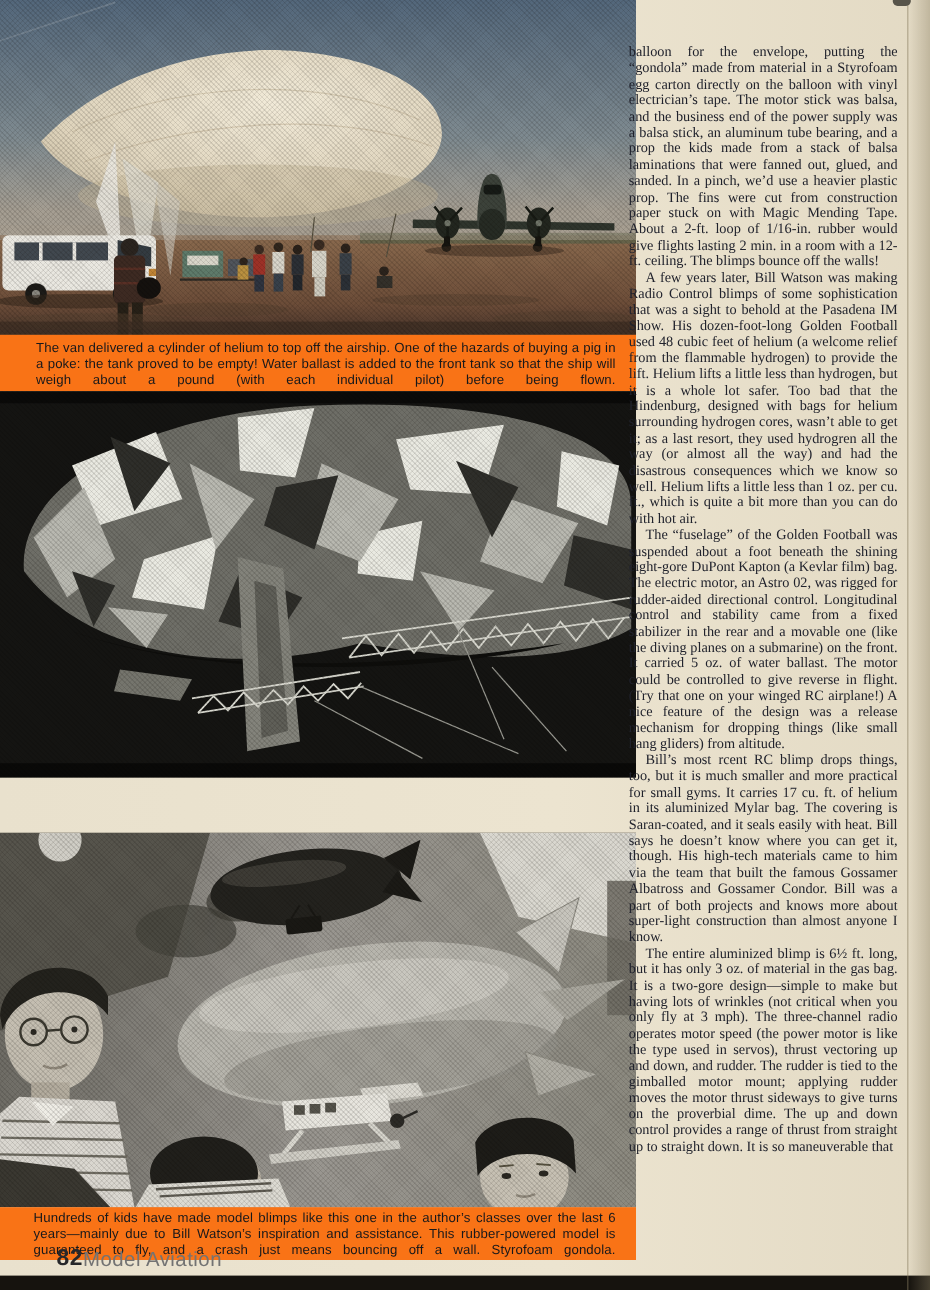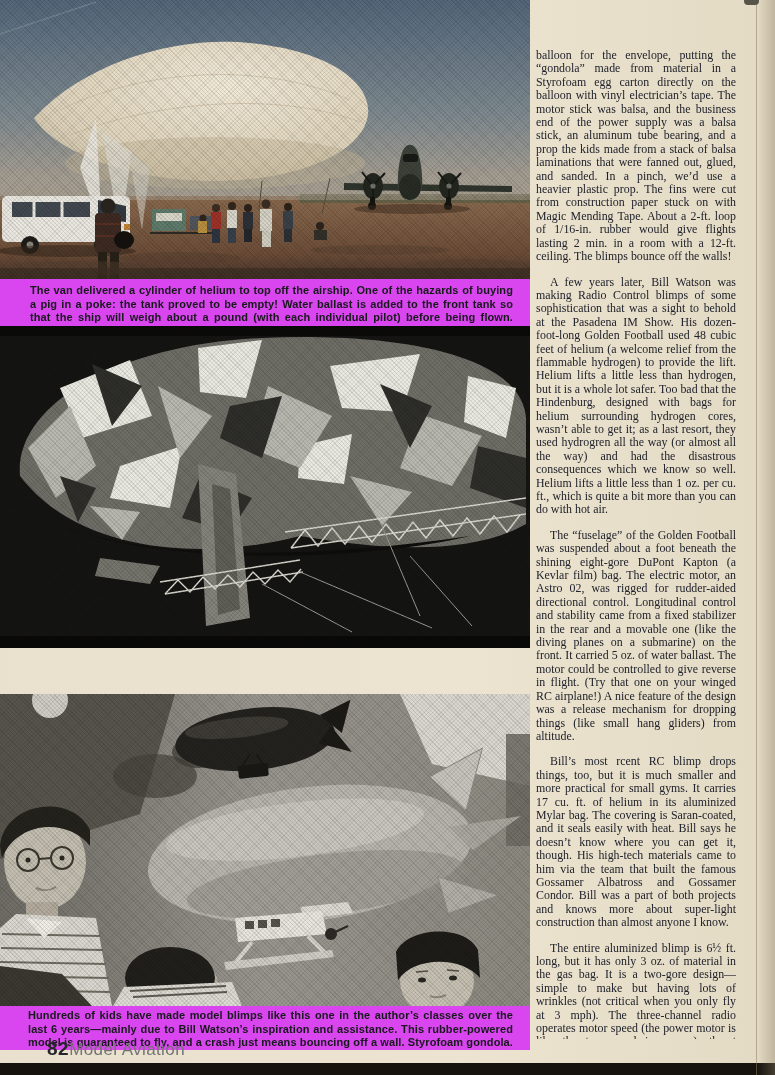--- a/index.html
+++ b/index.html
@@ -14,33 +14,33 @@
   #photo2{top:326px;height:322px}
   #photo3{top:694px;height:312px}
   figure svg{display:block;width:100%;height:100%}
   .halftone{position:absolute;inset:0;pointer-events:none;
     background-image:
       repeating-linear-gradient(45deg, rgba(0,0,0,.10) 0 1px, rgba(0,0,0,0) 1px 3px),
       repeating-linear-gradient(-45deg, rgba(25,12,0,.07) 0 1px, rgba(0,0,0,0) 1px 3px);
   }
   .caption{
     position:absolute;left:0;width:530px;box-sizing:border-box;
-    background:#d946ef;color:#17181b;font-weight:bold;
+    background:#f97316;color:#17181b;font-weight:normal;
     font-size:11px;line-height:13.6px;letter-spacing:.1px;
     text-align:justify;text-align-last:justify;
   }
   #cap1{top:279px;height:47px;padding:5px 17px 0 30px}
   #cap2{top:648px;height:46px;padding:6px 19px 0 33px}
   #cap3{top:1006px;height:44px;padding:3px 17px 0 28px}
   .right-col{
     position:absolute;left:524px;top:37px;width:224px;height:1002px;overflow:hidden;
     font-family:"Liberation Serif",serif;font-size:11.9px;line-height:13.4px;
     color:#20222c;text-align:justify;
   }
-  .right-col p{margin:12px;text-indent:14px}
+  .right-col p{margin:0;text-indent:14px}
   .right-col p.cont{text-indent:0}
   .footer{position:absolute;left:47px;top:1038px;display:flex;align-items:flex-end;color:#26272a}
   .pagenum{font-size:19px;font-weight:bold;letter-spacing:.5px}
   .mag{font-size:17px;font-weight:normal;color:#737373;letter-spacing:.4px}
   .bottom-bar{position:absolute;left:0;top:1063px;width:775px;height:12px;background:#16130e}
   .page-edge{position:absolute;right:0;top:0;width:18px;height:1075px;pointer-events:none;
     background:linear-gradient(to right, rgba(150,138,110,0), rgba(140,128,100,.40));
     border-left:1px solid rgba(130,118,90,.25);}
   .corner-mark{position:absolute;left:744px;top:0;width:15px;height:5px;background:#57544a;border-radius:0 0 4px 4px}
 </style>

